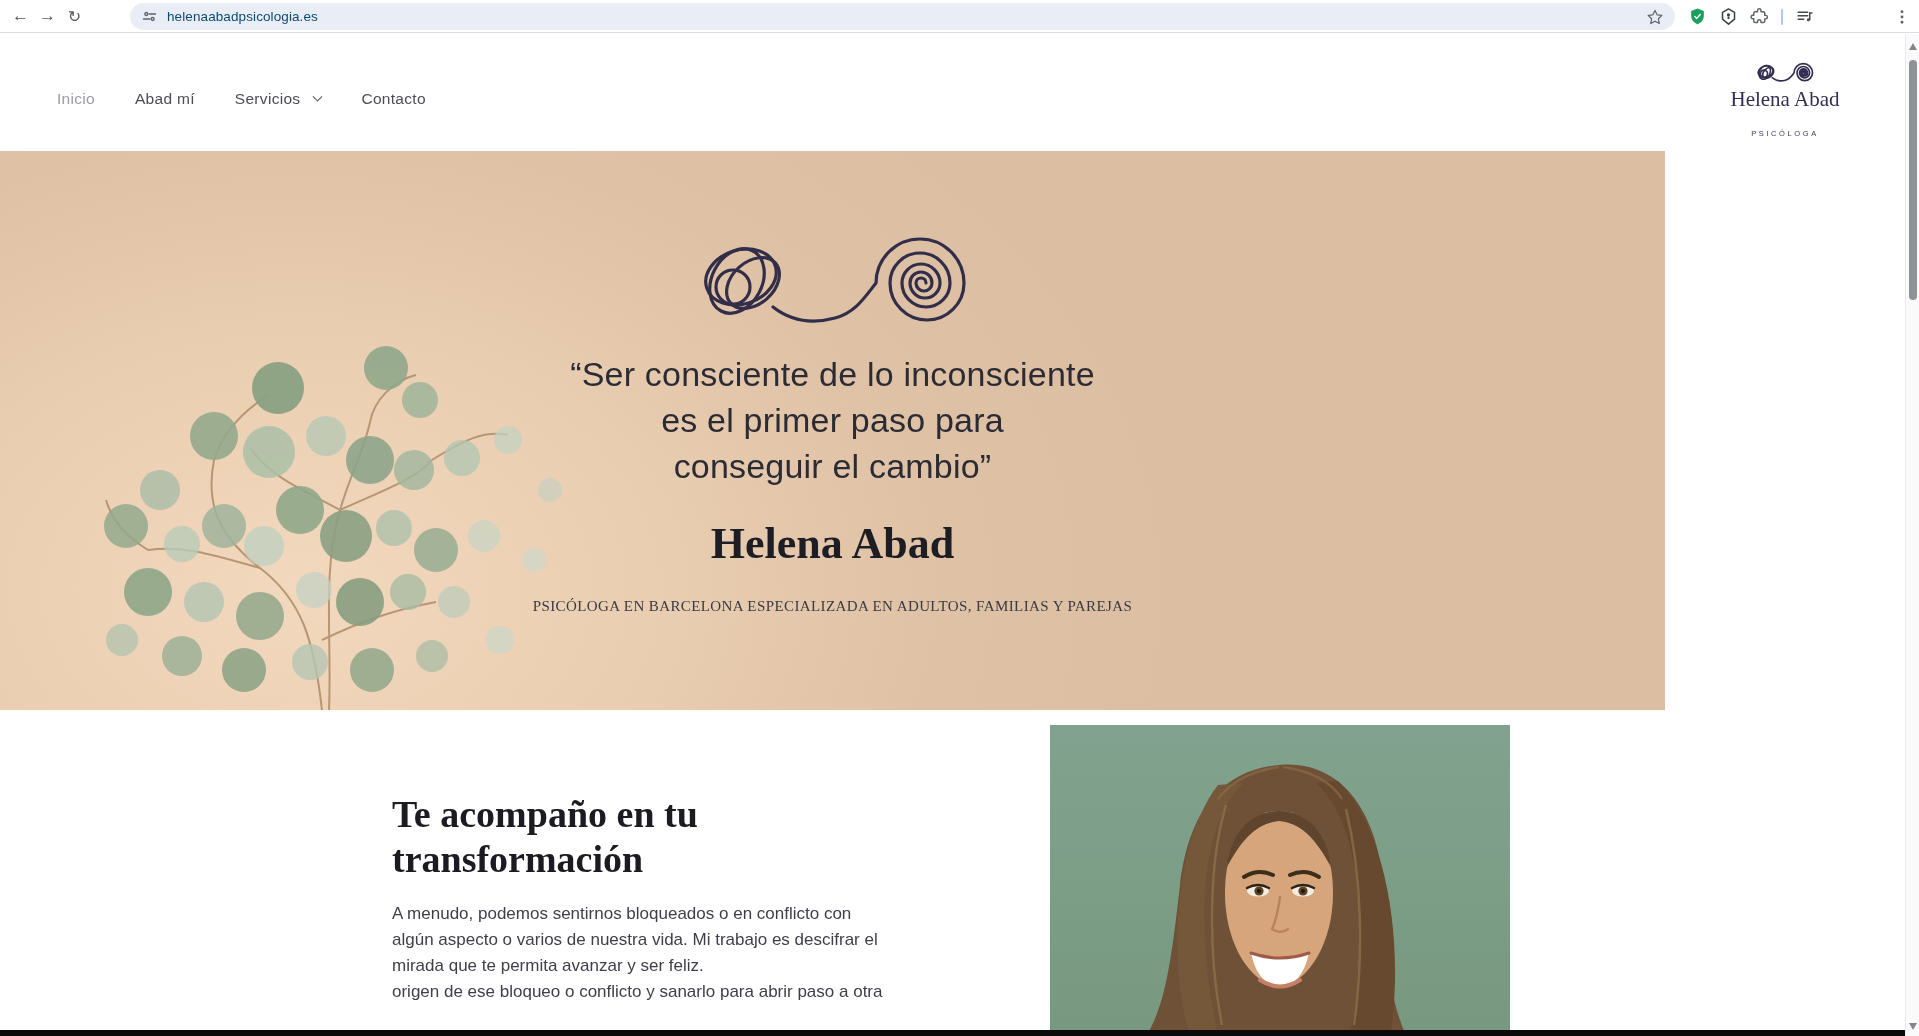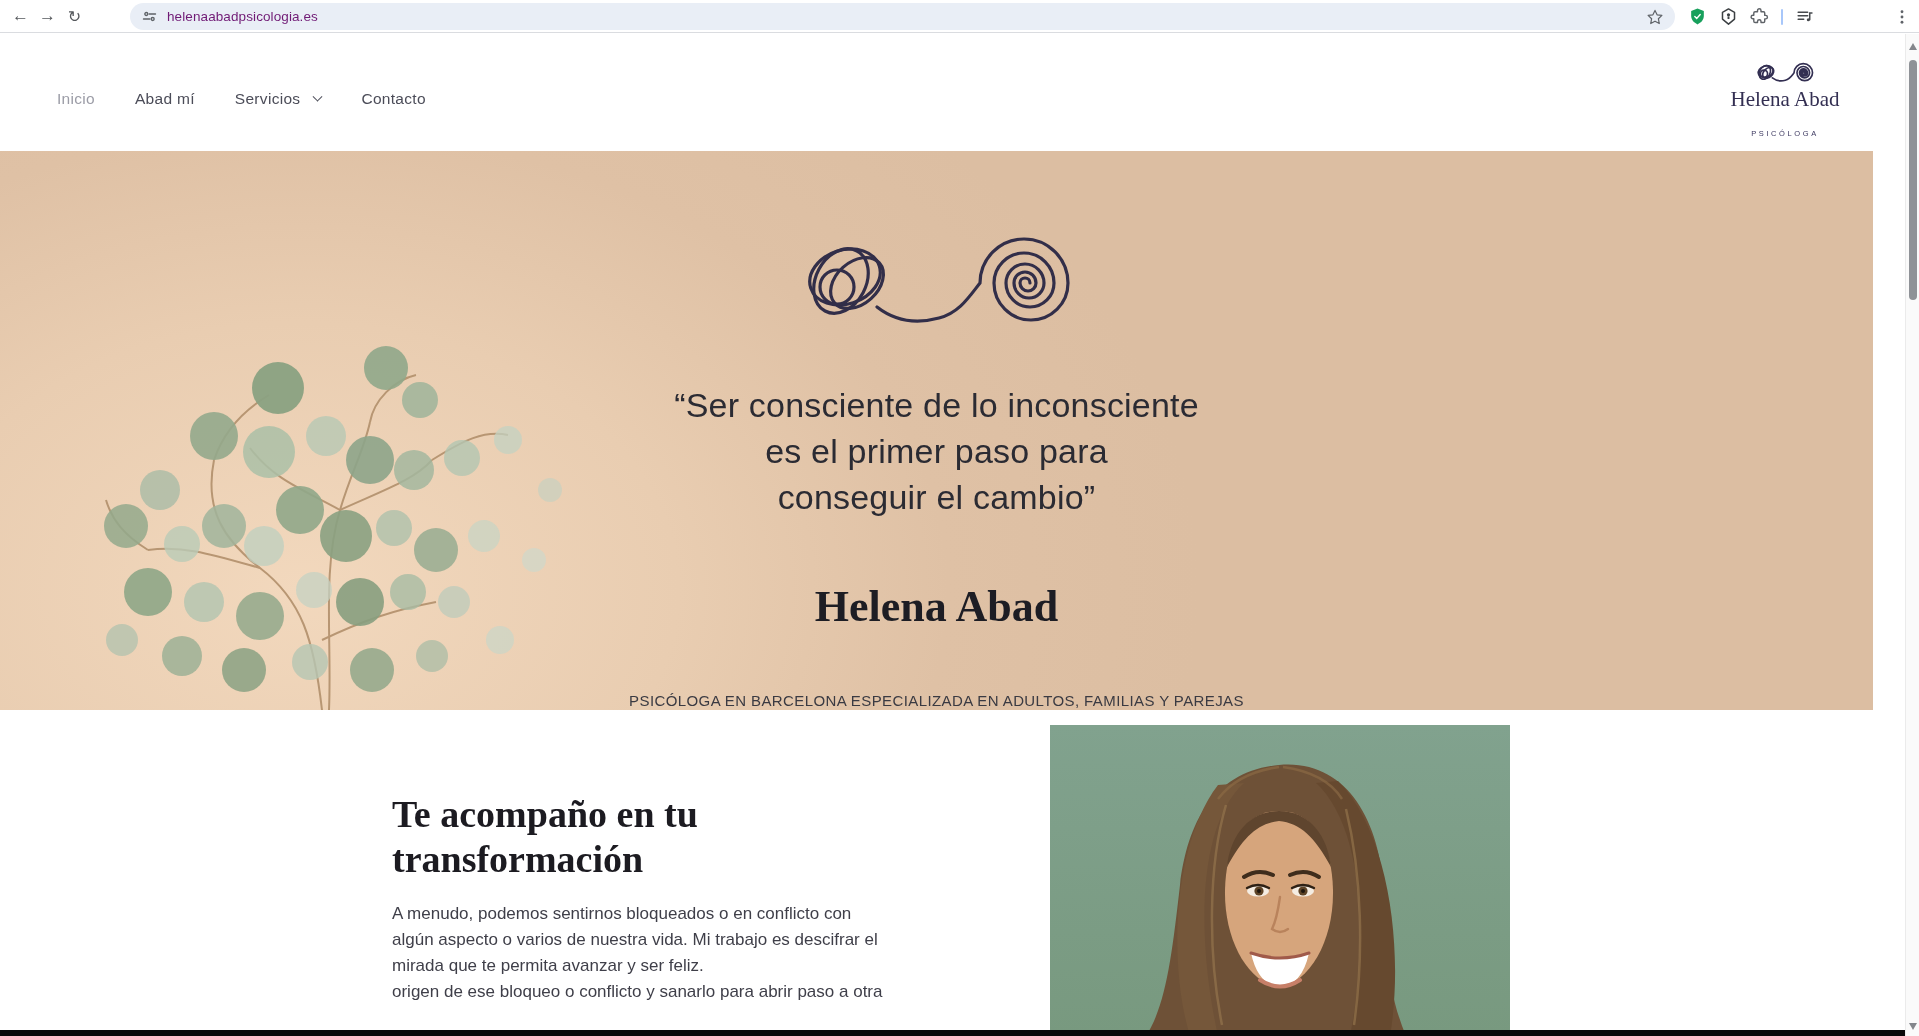--- a/index.html
+++ b/index.html
@@ -10,21 +10,21 @@
   
   .chrome { position:absolute; top:0; left:0; width:1919px; height:33px; background:#ffffff;
             border-bottom:1px solid #dadce0; display:flex; align-items:center; z-index:90; }
   .nav-btn { width:27px; height:27px; display:flex; align-items:center; justify-content:center;
              border-radius:50%; color:#54575b; font-size:17px; cursor:pointer; }
   .nav-btn.back { margin-left:7px; }
   .nav-btn.reload { font-size:16px; }
   .omnibox { position:absolute; left:130px; top:3px; width:1545px; height:27px; background:#e9eef6;
              border-radius:14px; display:flex; align-items:center; }
   .siteinfo { margin-left:11px; display:flex; align-items:center; }
-  .url { margin-left:9px; font-size:13.5px; color:#701a75; letter-spacing:.1px; }
+  .url { margin-left:9px; font-size:13.5px; color:#0c4a6e; letter-spacing:.1px; }
   .star { margin-left:auto; margin-right:11px; display:flex; align-items:center; }
   .ext-row { position:absolute; left:1688px; top:0; height:33px; display:flex; align-items:center; }
   .ext-row > * { margin-right:12px; display:flex; align-items:center; }
   .vsep { width:2px; height:16px; background:#a8c7fa; border-radius:1px; }
   .menu-dots { position:absolute; left:1893px; top:0; height:33px; display:flex; align-items:center; }
 
   
   .page { position:absolute; top:34px; left:0; width:1905px; height:1002px; background:#fff; overflow:hidden; }
 
   
@@ -34,30 +34,30 @@
   .nav-link.active { color:#9b9ca6; }
   .nav-gap { width:40px; }
   .chev { width:7px; height:7px; border-right:1.7px solid #4b4c58; border-bottom:1.7px solid #4b4c58;
           transform:rotate(45deg) translate(-2px,-2px); margin-left:14px; display:inline-block; }
   .logo { position:absolute; left:1725px; top:26px; width:120px; display:flex; flex-direction:column;
           align-items:center; color:#332f52; cursor:pointer; }
   .logo-title { font-family:"Liberation Serif", serif; font-size:21px; line-height:24px; margin-top:3px; }
   .logo-sub { font-size:7.5px; letter-spacing:2.6px; margin-top:18px; color:#3c3860; }
 
   
-  .hero { position:absolute; top:117px; left:0; width:1873px; height:559px;
+  .hero { position:absolute; top:117px; left:0; width:1665px; height:559px;
           background:radial-gradient(900px 640px at 300px 440px, #f2d8bd 0%, #e9cdb1 42%, #dfc1a5 72%, #dcbea2 100%);
-          display:flex; flex-direction:column; align-items:center; overflow:hidden;justify-content:space-between; }
+          display:flex; flex-direction:column; align-items:center; overflow:hidden; }
   .plant { position:absolute; left:64px; top:189px; width:524px; height:370px; }
   .hero-squiggle { margin-top:72px; color:#322e49; }
   .quote { margin-top:16px; text-align:center; font-size:34px; line-height:46px; font-weight:300;
            color:#2b2b33; letter-spacing:.2px; }
   .hero-author { margin-top:28px; font-family:"Liberation Serif", serif; font-weight:600;
                  font-size:44px; line-height:54px; color:#1d1d24; }
-  .hero-tagline { margin-top:26px; font-size:15px; line-height:19px; letter-spacing:.4px; color:#3a3a42; }
+  .hero-tagline { margin-top:26px; font-size:15px; line-height:19px; letter-spacing:.4px; color:#3a3a42;font-family:Liberation Serif, serif; }
 
   
   .about { position:absolute; top:676px; left:0; width:1905px; height:326px; background:#fff; }
   .about-text { position:absolute; left:392px; top:82px; width:560px; }
   .about-heading { font-family:"Liberation Serif", serif; font-weight:700; font-size:38px;
                    line-height:45px; color:#1c1b21; }
   .about-para { margin-top:19px; font-size:17px; line-height:26px; color:#3f3f49; }
   .portrait { position:absolute; left:1050px; top:691px; width:460px; height:311px; }
 
   .next-edge { position:absolute; left:0; top:996px; width:1905px; height:6px; background:#0a0a0a; z-index:40; }

